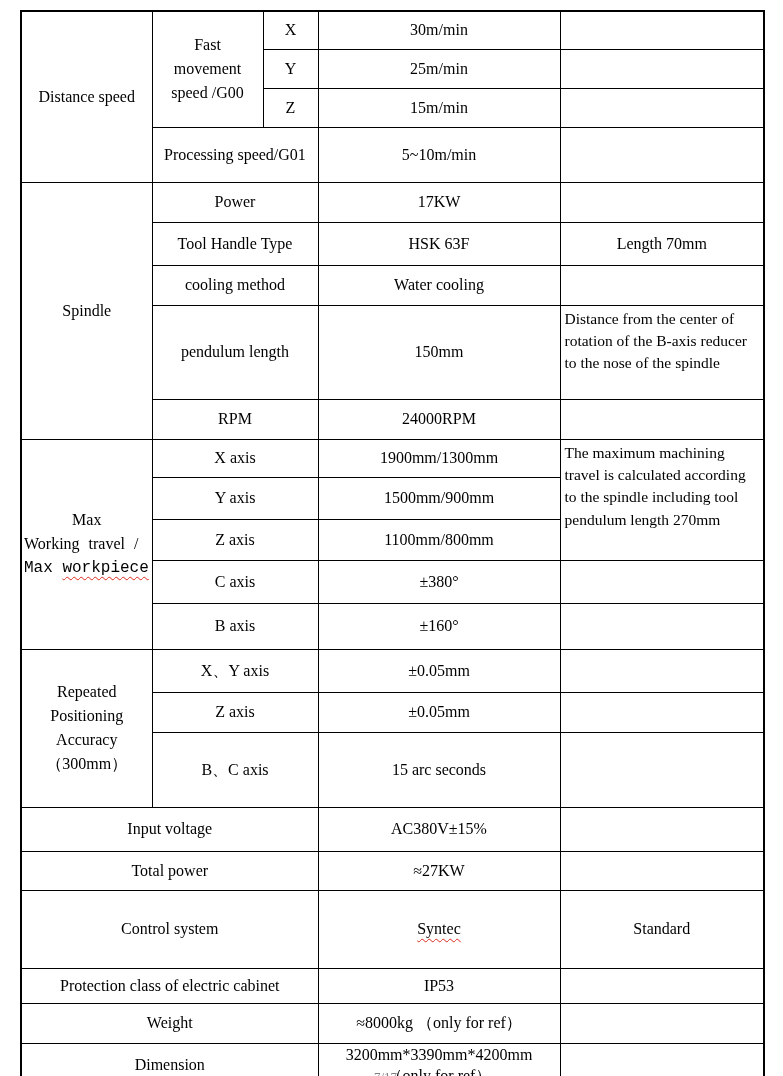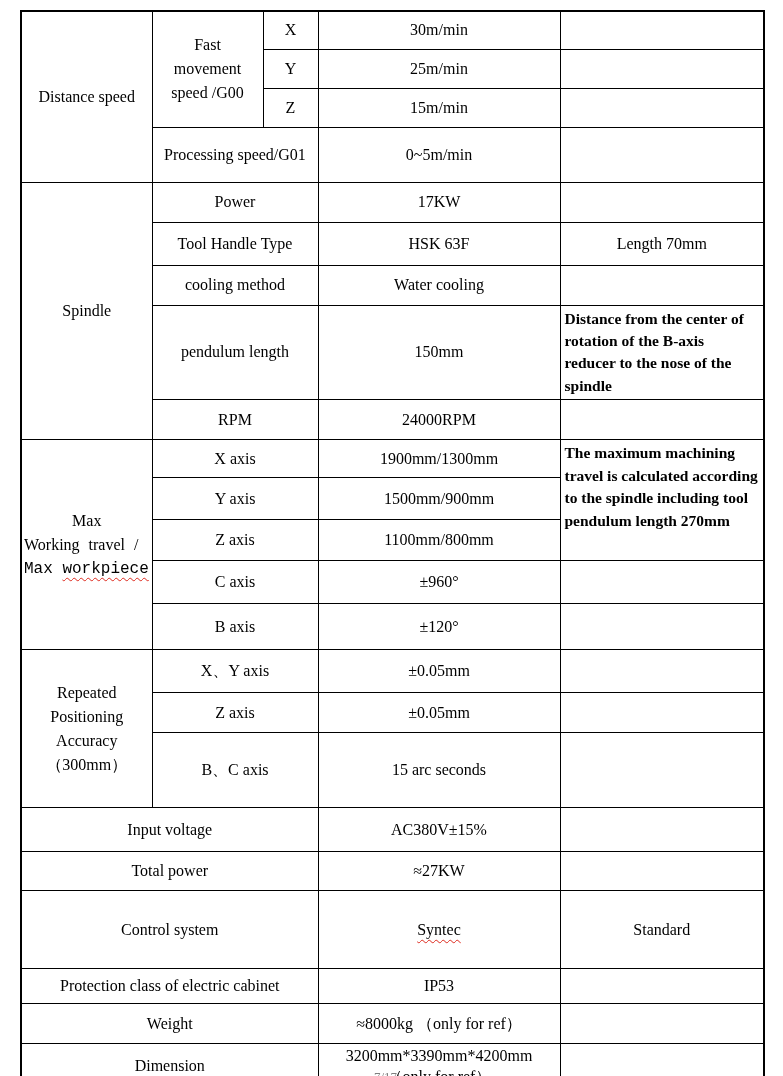--- a/index.html
+++ b/index.html
@@ -16,21 +16,21 @@
   }
   td {
     border: 1px solid #000;
     text-align: center; vertical-align: middle;
     font-size: 16px; line-height: 1.5;
     padding: 0 3px; overflow: hidden;
     word-wrap: break-word;
   }
   td.note {
     text-align: left; vertical-align: top;
-    font-size: 15.5px; line-height: 1.45; padding: 2px 4px; font-weight: bold;
+    font-size: 15.5px; line-height: 1.45; padding: 2px 4px;
   }
   .prewrap { white-space: pre-line; }
   .squiggle {
     text-decoration-line: underline;
     text-decoration-style: wavy;
     text-decoration-color: #dd2a1e;
     text-decoration-thickness: 1px;
     text-underline-offset: 4px;
   }
   td.maxlabel { padding: 0 2px; }
@@ -70,21 +70,21 @@
     <td>25m/min</td>
     <td></td>
   </tr>
   <tr style="height:39px">
     <td>Z</td>
     <td>15m/min</td>
     <td></td>
   </tr>
   <tr style="height:37px">
     <td colspan="2" style="padding:15px 1px">Processing speed/G01</td>
-    <td>0~5m/min</td>
+    <td>5~10m/min</td>
     <td></td>
   </tr>
 
   <tr style="height:40px">
     <td rowspan="5">Spindle</td>
     <td colspan="2">Power</td>
     <td>17KW</td>
     <td></td>
   </tr>
   <tr style="height:43px">
@@ -121,26 +121,26 @@
   <tr style="height:42px">
     <td colspan="2">Y axis</td>
     <td>1500mm/900mm</td>
   </tr>
   <tr style="height:41px">
     <td colspan="2">Z axis</td>
     <td>1100mm/800mm</td>
   </tr>
   <tr style="height:43px">
     <td colspan="2">C axis</td>
-    <td>±960°</td>
+    <td>±380°</td>
     <td></td>
   </tr>
   <tr style="height:46px">
     <td colspan="2">B axis</td>
-    <td>±120°</td>
+    <td>±160°</td>
     <td></td>
   </tr>
 
   <tr style="height:43px">
     <td rowspan="3" class="prewrap">Repeated
 Positioning
 Accuracy
 （300mm）</td>
     <td colspan="2">X、Y axis</td>
     <td>±0.05mm</td>

